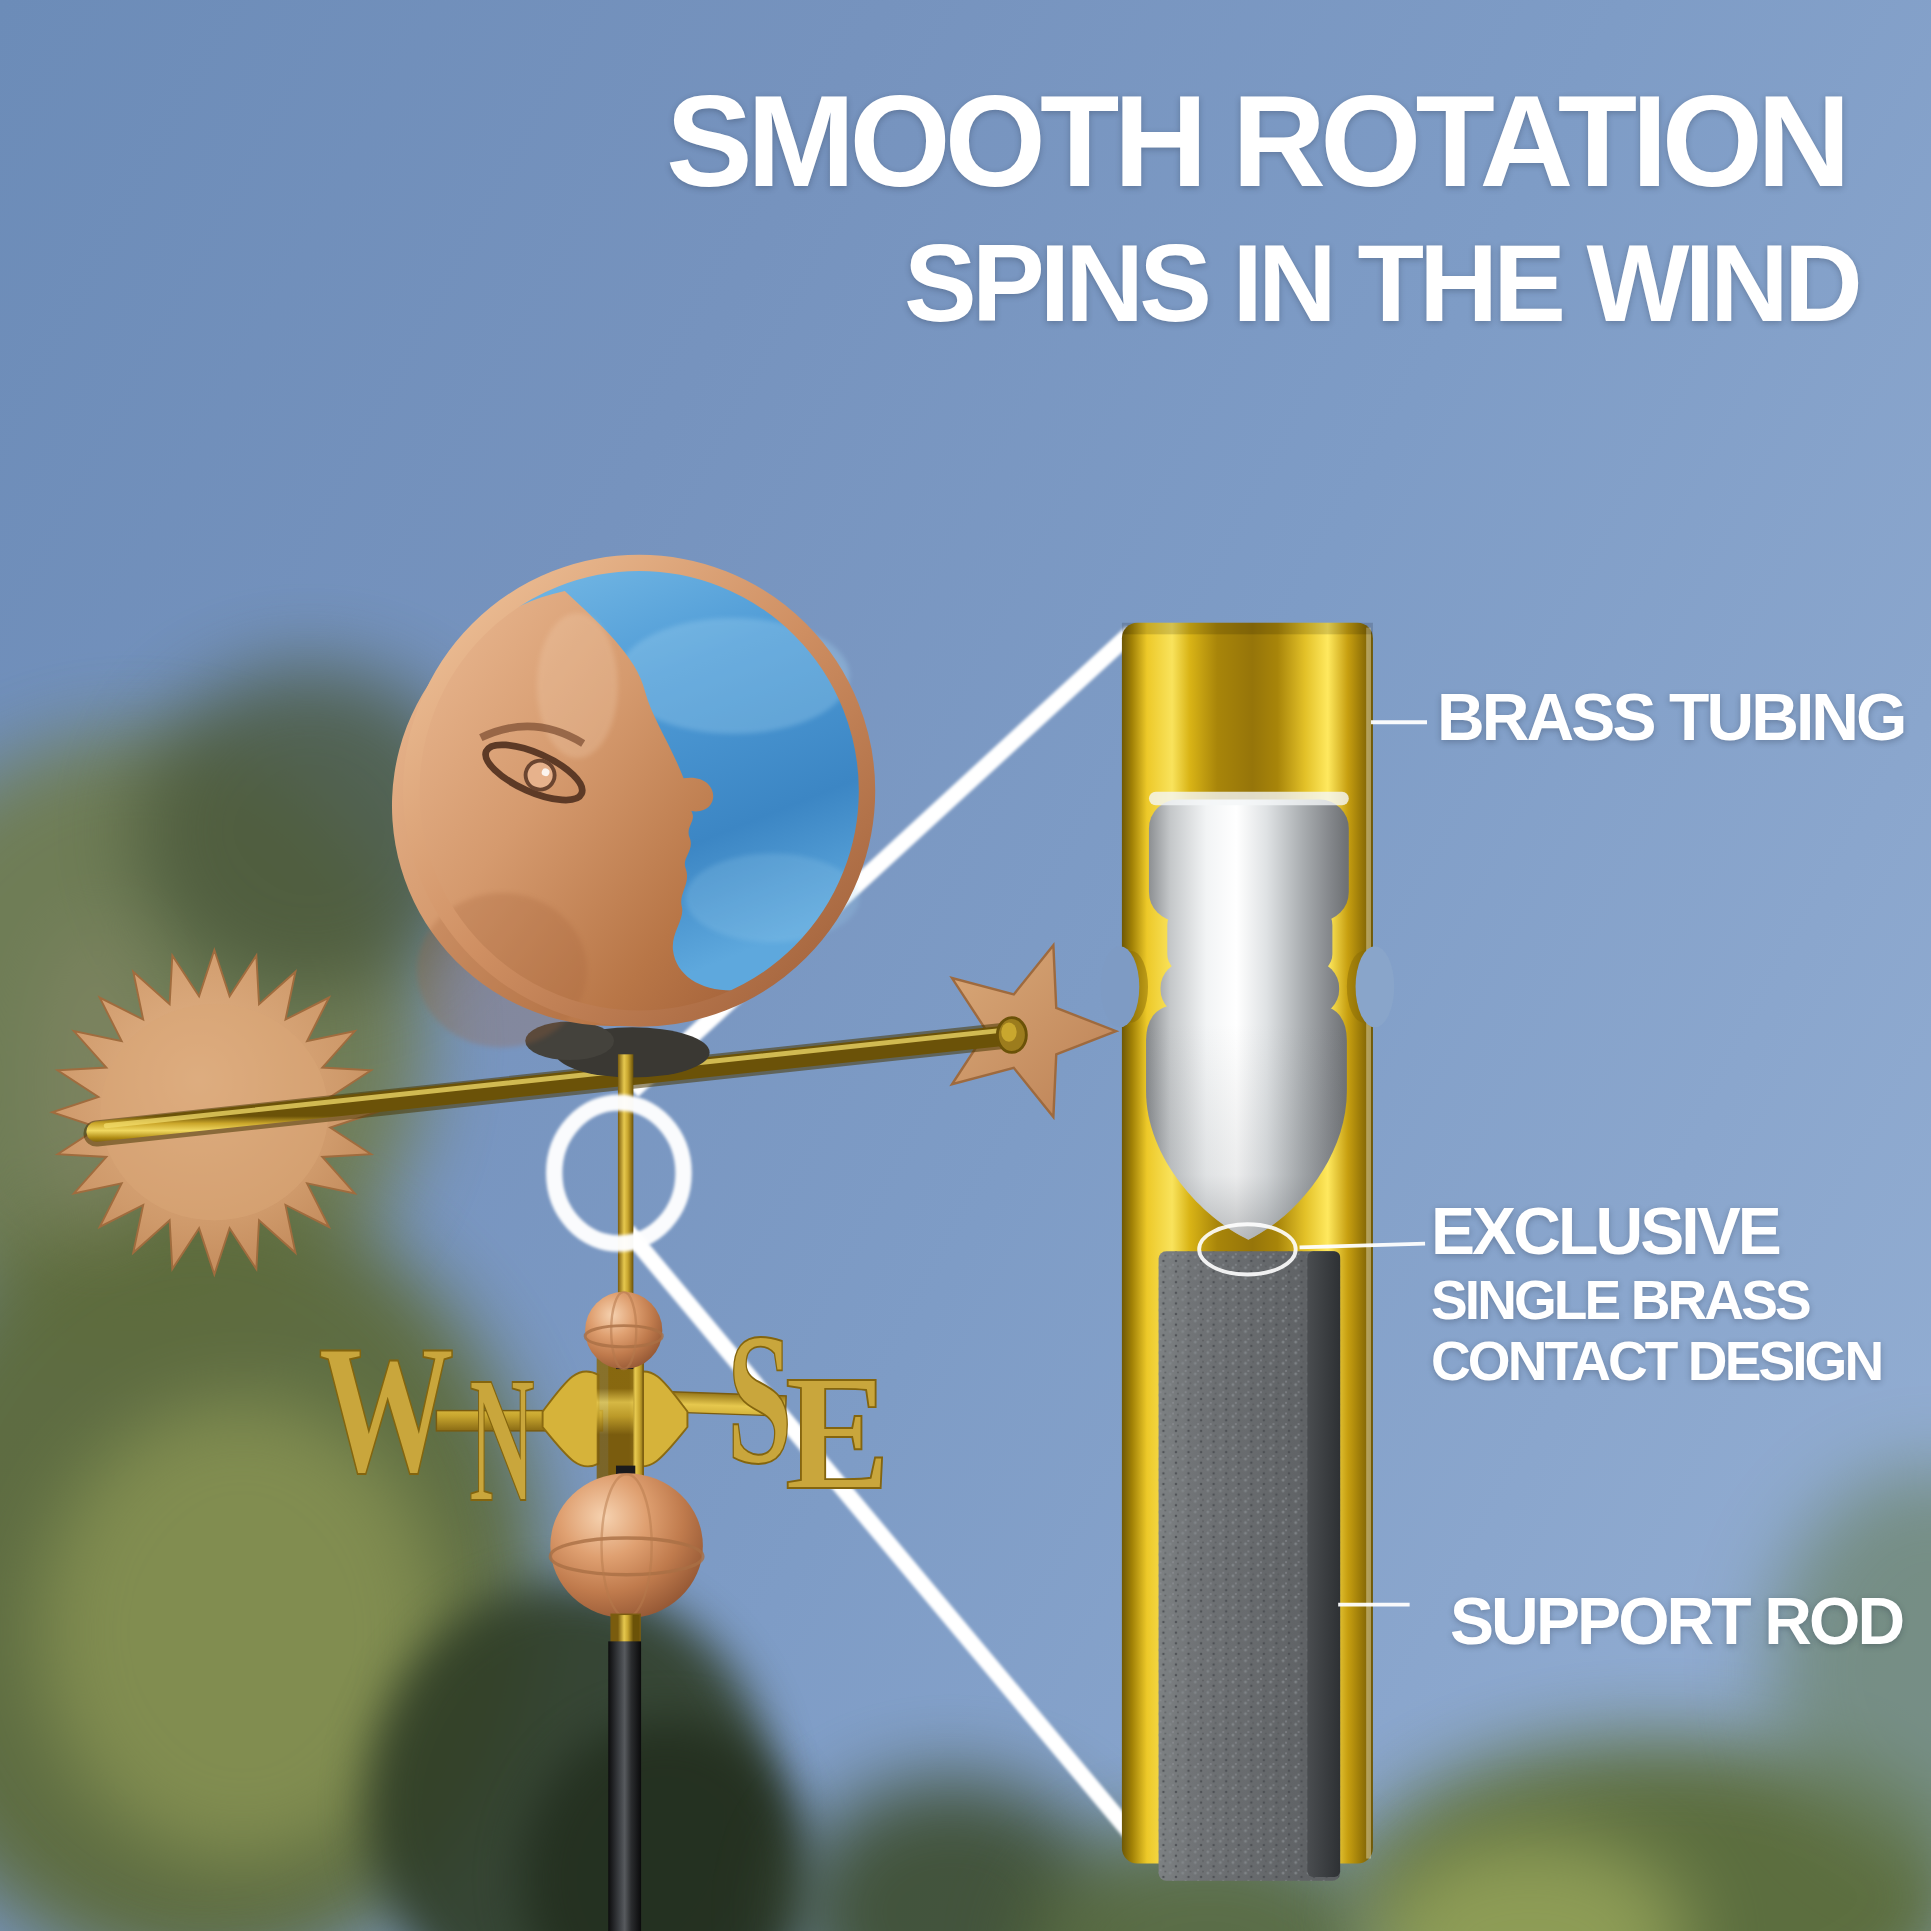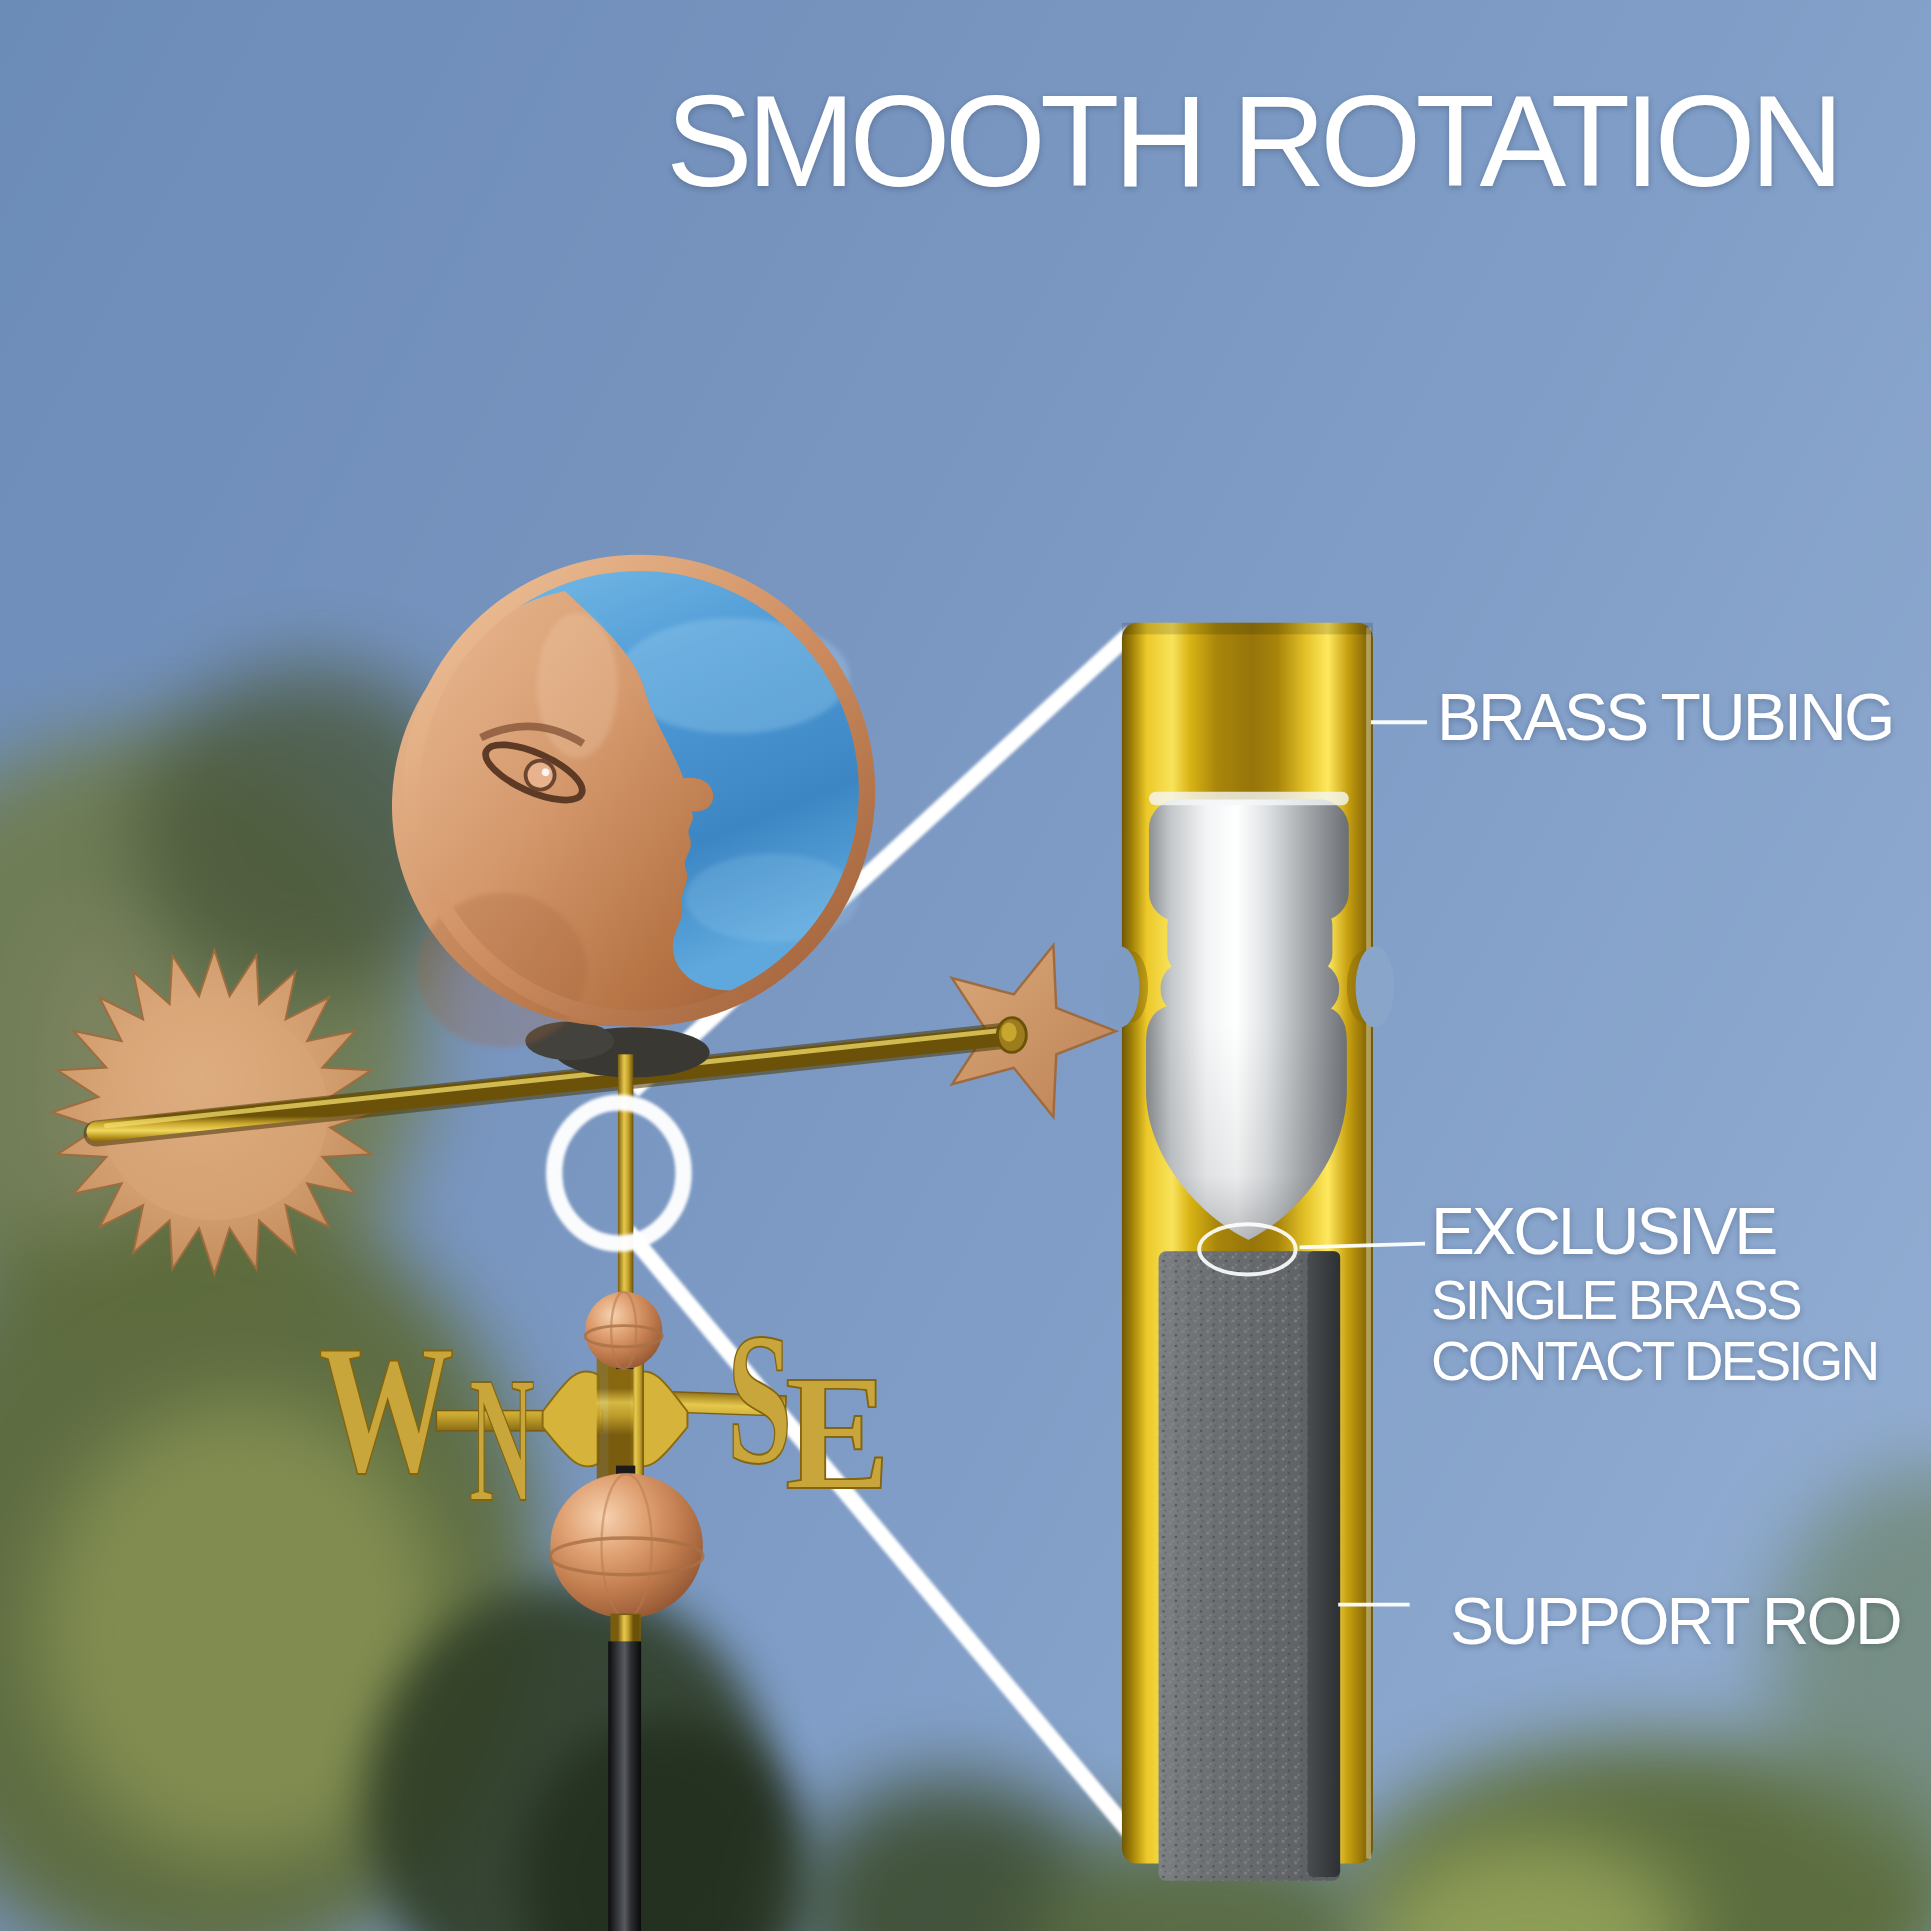--- a/index.html
+++ b/index.html
@@ -4,21 +4,21 @@
 <style>
   html,body{margin:0;padding:0;background:#222;}
   #stage{
     position:relative;width:1931px;height:1931px;overflow:hidden;
     font-family:"Liberation Sans",sans-serif;
     background:linear-gradient(118deg,#6c8cb8 0%,#7693be 30%,#7e9cc6 55%,#8aa6cd 78%,#95b0d4 100%);
   }
   .blob{position:absolute;border-radius:50%;filter:blur(39px);}
   .blob.sharp{filter:blur(23px);}
   svg{position:absolute;left:0;top:0;}
-  .txt{position:absolute;color:#fff;font-weight:normal;white-space:nowrap;line-height:1;
+  .txt{position:absolute;color:#fff;font-weight:bold;white-space:nowrap;line-height:1;
        text-shadow:0 1.9px 6.8px rgba(25,35,55,.28);}
   #title   {left:666px; top:76px;  font-size:130px;letter-spacing:-5.8px;}
   #subtitle{left:904px; top:229px; font-size:109px;letter-spacing:-4.8px;}
   #lbl-brass  {left:1437px;top:684px; font-size:66px;letter-spacing:-2.9px;}
   #lbl-excl1  {left:1431px;top:1198px;font-size:66px;letter-spacing:-2.9px;}
   #lbl-excl2  {left:1431px;top:1273px;font-size:55px;letter-spacing:-2.9px;}
   #lbl-excl3  {left:1431px;top:1334px;font-size:55px;letter-spacing:-2.9px;}
   #lbl-support{left:1450px;top:1566px;font-size:66px;letter-spacing:-2.9px;margin-top:22px;}
 </style>
 </head>
@@ -271,20 +271,21 @@
 
       <g stroke="#ffffff" stroke-width="4" opacity=".95">
         <line x1="1420" y1="748" x2="1478" y2="748"></line>
         <line x1="1346" y1="1292" x2="1476" y2="1288"></line>
         <line x1="1386" y1="1662" x2="1460" y2="1662"></line>
       </g>
     </g>
   </svg>
 
   <div class="txt" id="title">SMOOTH ROTATION</div>
+  <div class="txt" id="subtitle">SPINS IN THE WIND</div>
 
   <div class="txt" id="lbl-excl1">EXCLUSIVE</div>
   <div class="txt" id="lbl-brass">BRASS TUBING</div>
   <div class="txt" id="lbl-excl2">SINGLE BRASS</div>
   <div class="txt" id="lbl-excl3">CONTACT DESIGN</div>
   <div class="txt" id="lbl-support">SUPPORT ROD</div>
 </div>
 
 
 </body></html>

